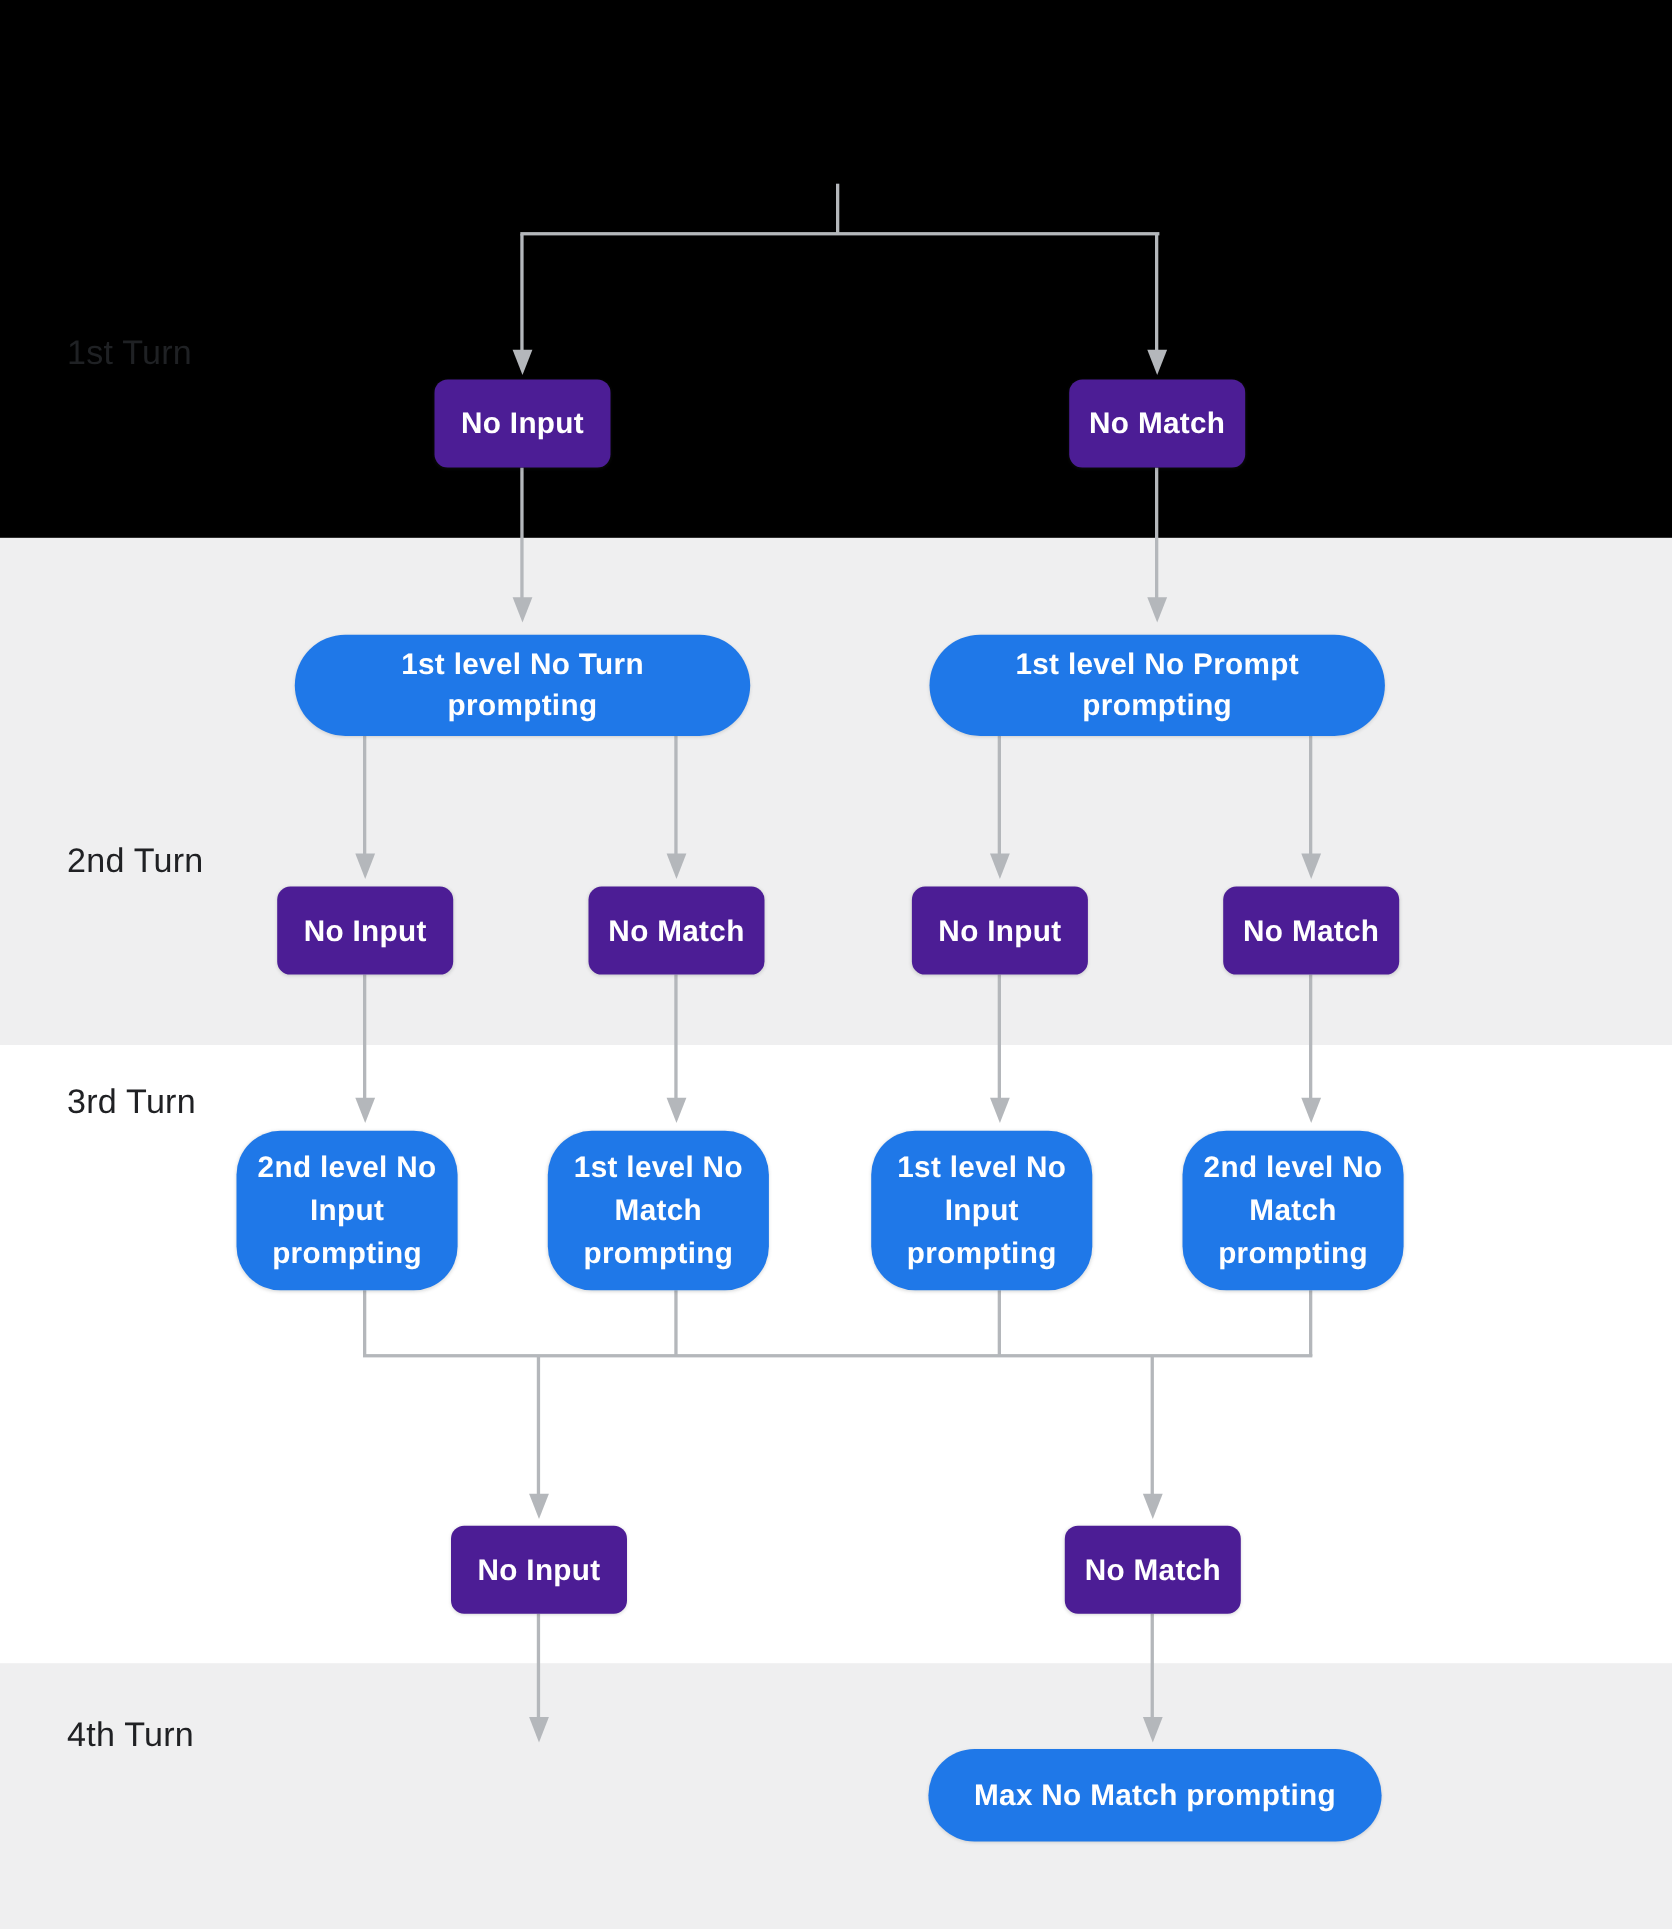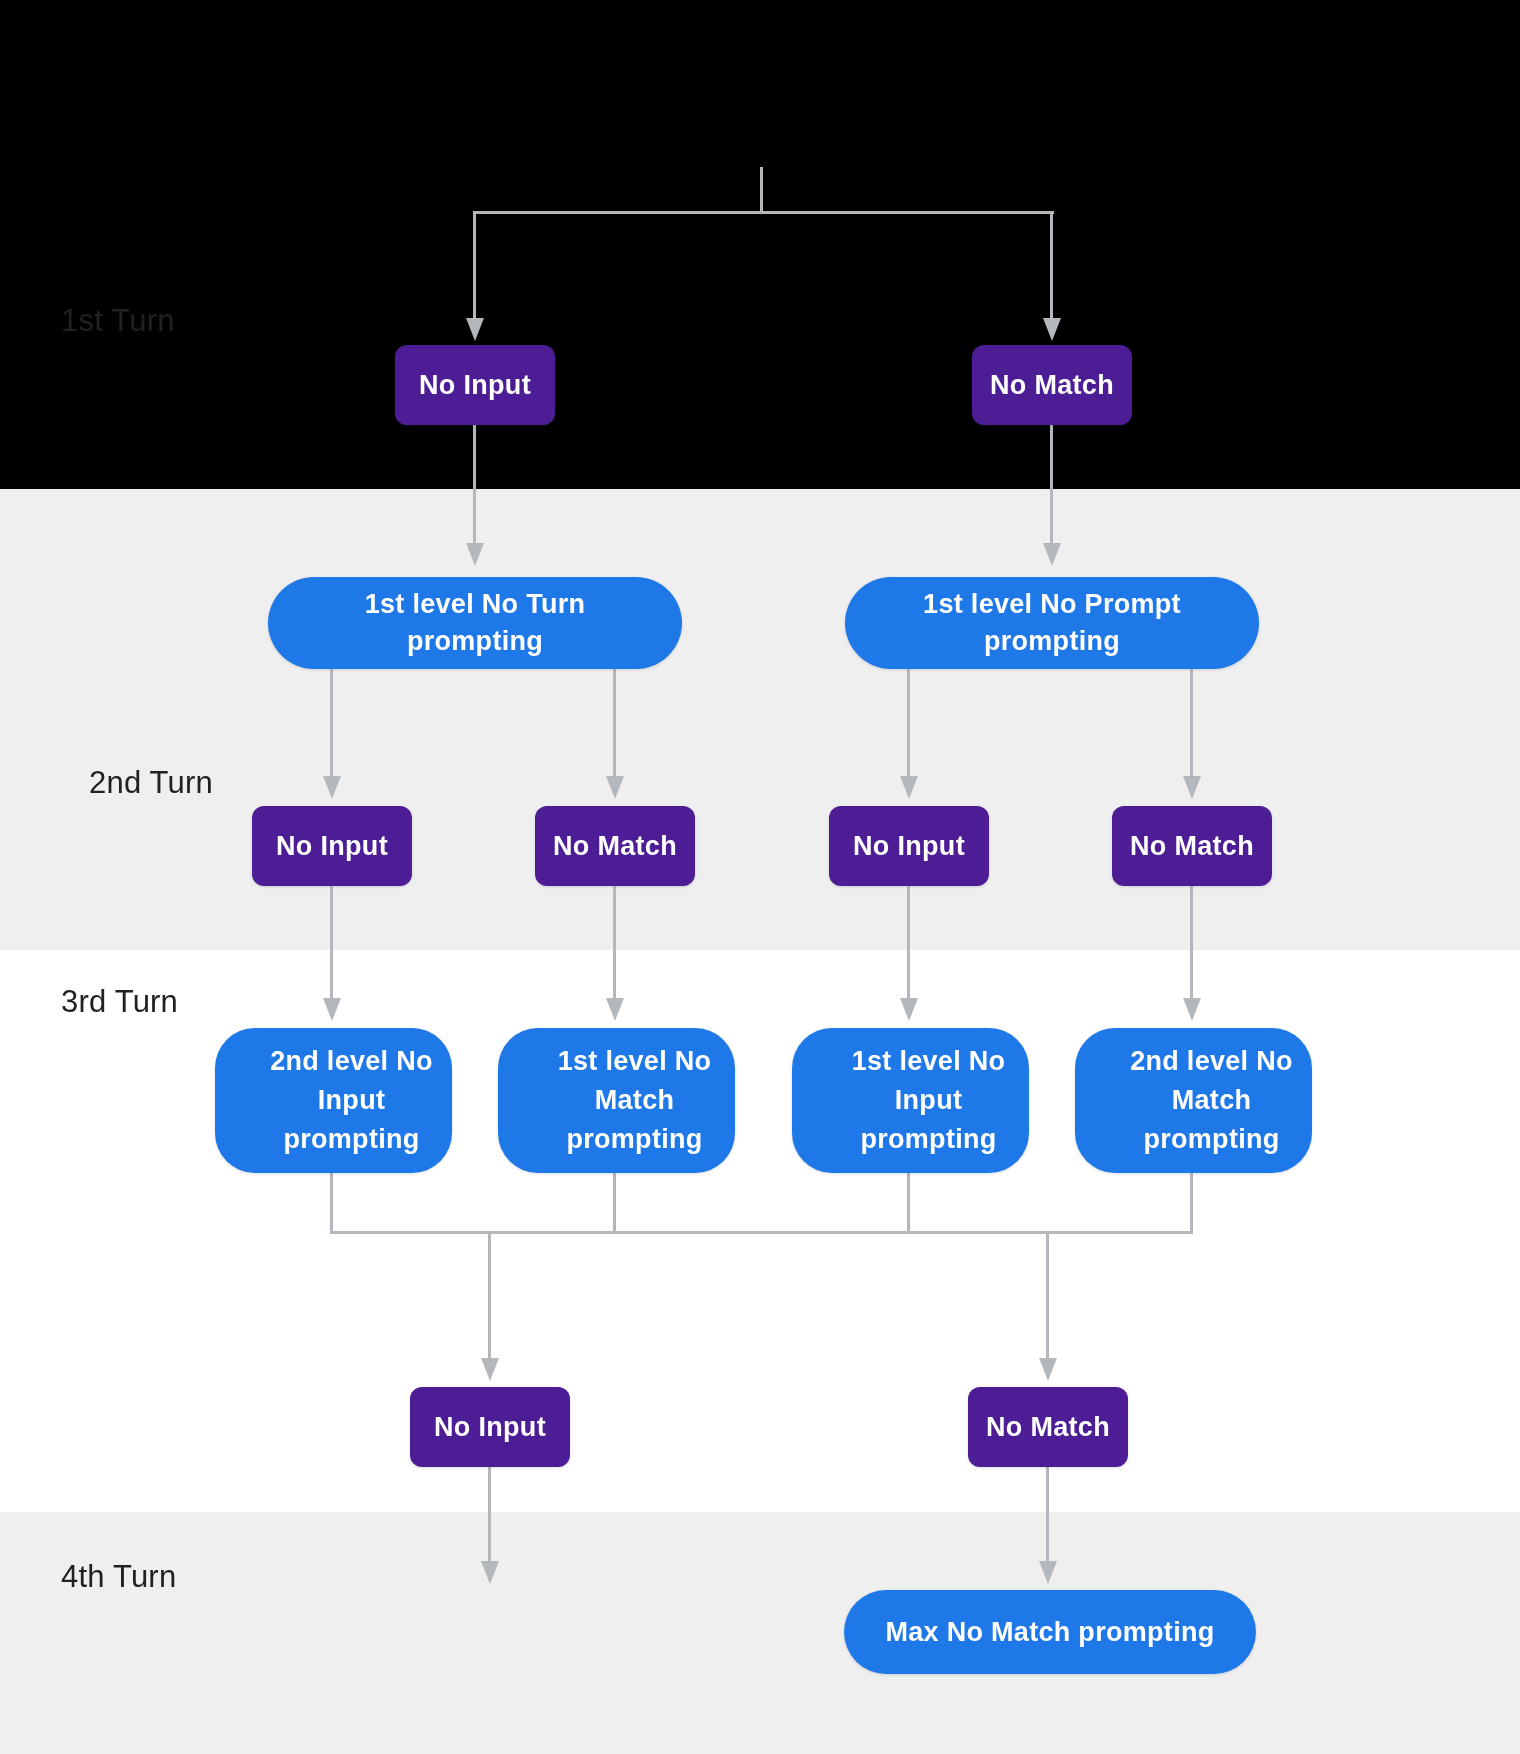--- a/index.html
+++ b/index.html
@@ -13,21 +13,21 @@
   .band-gray1{top:489px;height:461px;background:#efeff0;}
   .band-white{top:950px;height:562px;background:#ffffff;}
   .band-gray2{top:1512px;height:242px;background:#efeff0;}
 
   
   .turn-label{
     position:absolute;left:61px;font-size:31px;line-height:36px;
     color:#202124;font-weight:400;letter-spacing:.2px;
   }
   .turn-label.t1{top:303px;color:#1f2124;} 
-  .turn-label.t2{top:765px;margin-left:28px;}
+  .turn-label.t2{top:765px;}
   .turn-label.t3{top:984px;}
   .turn-label.t4{top:1559px;}
 
   
   .node{
     position:absolute;display:flex;align-items:center;justify-content:center;
     text-align:center;color:#ffffff;font-weight:700;letter-spacing:.3px;
     white-space:pre-line;box-shadow:0 1px 3px rgba(60,64,67,.18);
   }
   .blue{background:#1f78e8;}
@@ -37,21 +37,21 @@
   .n-t1-ni{left:395px;top:345px;}
   .n-t1-nm{left:972px;top:345px;}
   .evt{width:160px;height:80px;border-radius:12px;font-size:27px;}
   .n-l1-ni{left:268px;top:577px;}
   .n-l1-nm{left:845px;top:577px;}
   .pill2{width:414px;height:92px;border-radius:46px;font-size:27px;line-height:37px;}
   .n-t2-1{left:252px;top:806px;}
   .n-t2-2{left:535px;top:806px;}
   .n-t2-3{left:829px;top:806px;}
   .n-t2-4{left:1112px;top:806px;}
-  .blk3{width:201px;height:145px;border-radius:40px;font-size:27px;line-height:39px;padding-left:36px;}
+  .blk3{width:201px;height:145px;border-radius:40px;font-size:27px;line-height:39px;}
   .n-l2-1{left:215px;top:1028px;}
   .n-l2-2{left:498px;top:1028px;}
   .n-l2-3{left:792px;top:1028px;}
   .n-l2-4{left:1075px;top:1028px;}
   .n-t3-ni{left:410px;top:1387px;}
   .n-t3-nm{left:968px;top:1387px;}
   .maxpill{width:412px;height:84px;border-radius:42px;font-size:27px;}
   .n-max-ni{left:284px;top:1590px;}
   .n-max-nm{left:844px;top:1590px;}
 

